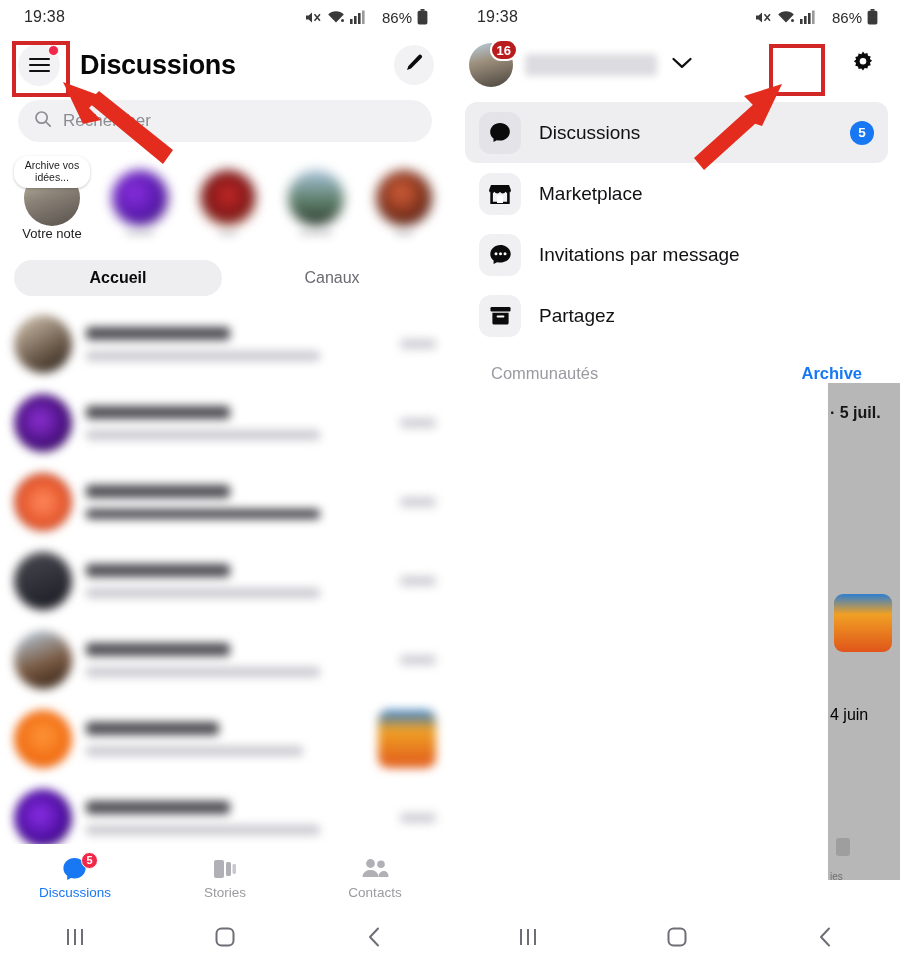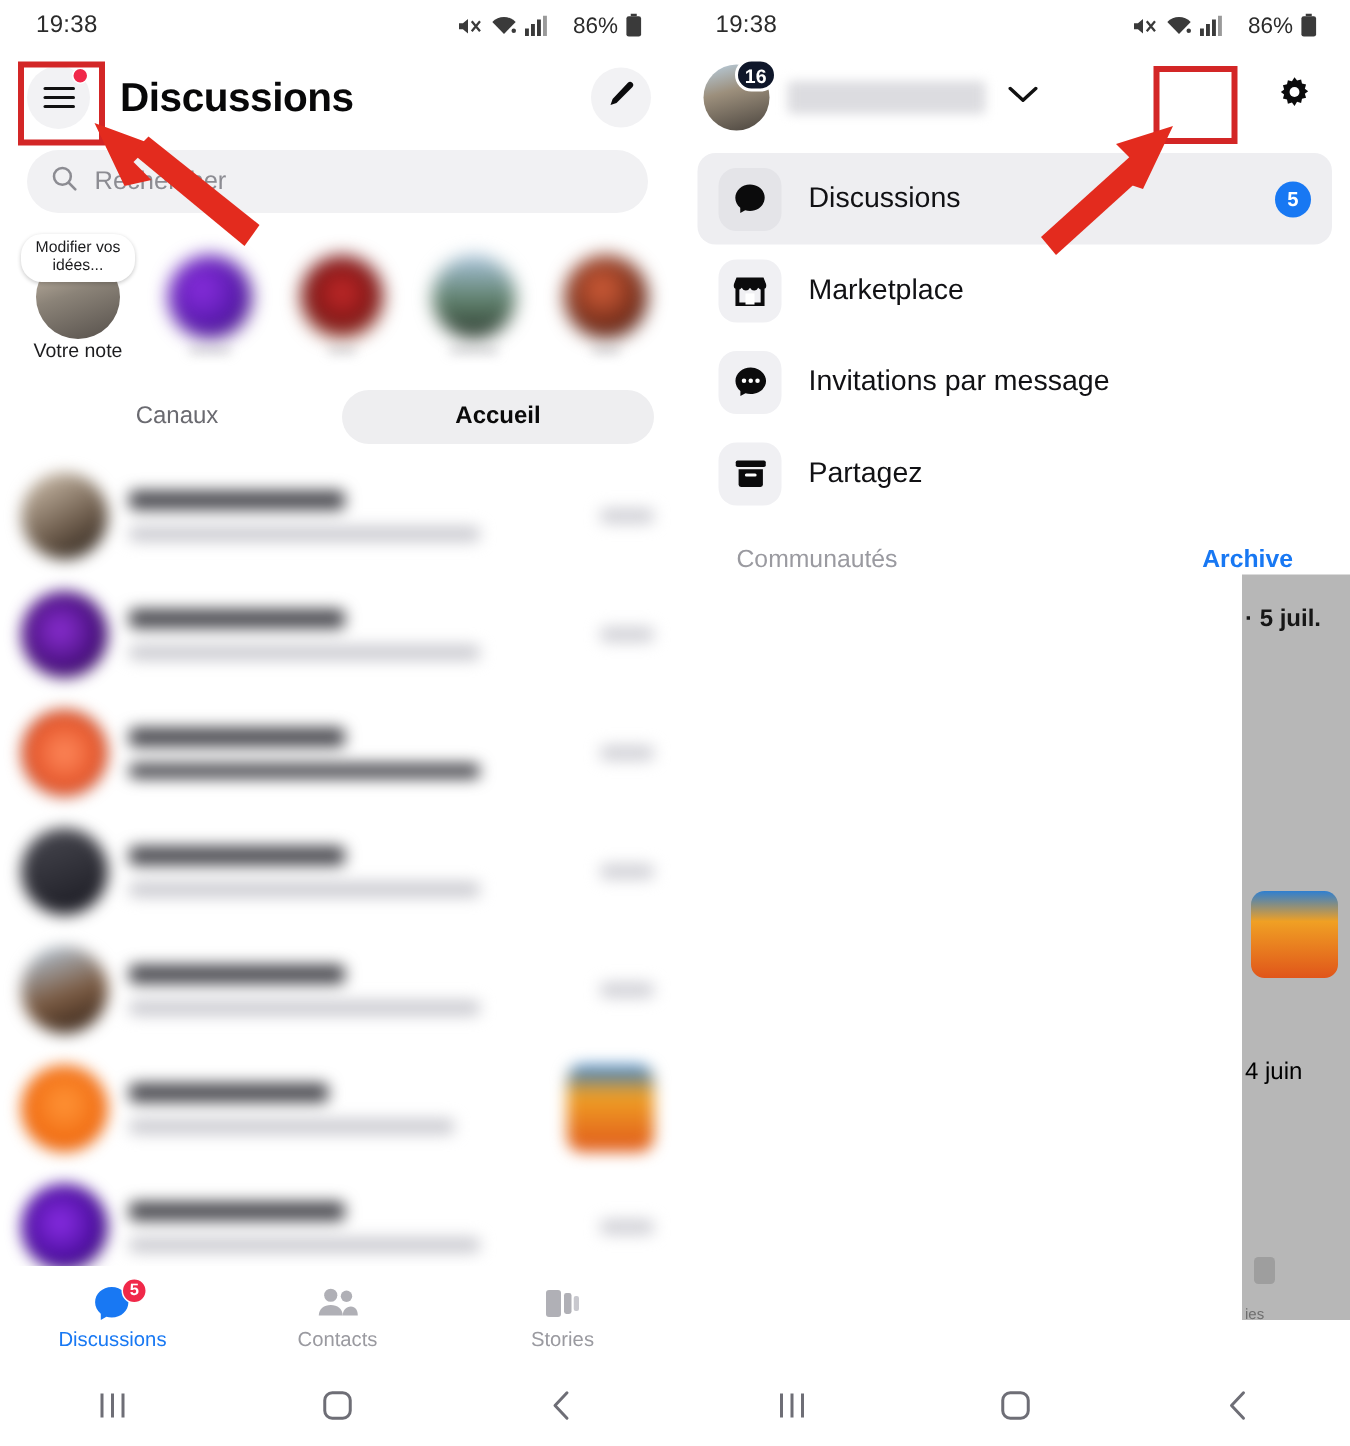--- a/index.html
+++ b/index.html
@@ -198,21 +198,21 @@
     position: relative;
   }
   .r-avatar-wrap { position: relative; width: 44px; height: 44px; flex: 0 0 auto; }
   .r-avatar {
     width: 44px; height: 44px; border-radius: 50%;
     background: linear-gradient(165deg,#b9cfe0 0%,#9c8f7c 40%,#4a443e 100%);
   }
   .r-avatar-badge {
     position: absolute; top: -4px; right: -5px;
     min-width: 22px; height: 22px; padding: 0 5px;
-    border-radius: 11px; background: #0f172a; color: #fff;
+    border-radius: 11px; background: #b91c1c; color: #fff;
     font-size: 13px; font-weight: bold;
     display: flex; align-items: center; justify-content: center;
     border: 2px solid #fff;
   }
   .r-username {
     height: 22px; width: 132px; border-radius: 3px;
     background: #dcdce0; filter: blur(3.5px);
     flex: 0 0 auto;
   }
   .r-chevron { flex: 0 0 auto; margin-left: 2px; }
@@ -377,21 +377,21 @@
               <circle cx="7.6" cy="7.6" r="5.6" fill="none" stroke="#8c8c92" stroke-width="1.7"></circle>
               <path d="M12 12l4.2 4.2" stroke="#8c8c92" stroke-width="1.7" stroke-linecap="round"></path>
             </svg>
         </span>
         <span class="search-ph">Rechercher</span>
       </div>
     </div>
 
     <div class="stories">
       <div class="story">
-        <div class="story-note">Modifier vos idées...</div>
+        <div class="story-note">Archive vos idées...</div>
         <div class="story-av av-me"></div>
         <div class="story-name">Votre note</div>
       </div>
       <div class="story">
         <div class="story-av av-p1 blur"></div>
         <div class="story-name blur">••••••</div>
       </div>
       <div class="story">
         <div class="story-av av-p2 blur"></div>
         <div class="story-name blur">••••</div>
@@ -400,22 +400,22 @@
         <div class="story-av av-p3 blur"></div>
         <div class="story-name blur">•••••••</div>
       </div>
       <div class="story">
         <div class="story-av av-p4 blur"></div>
         <div class="story-name blur">••••</div>
       </div>
     </div>
 
     <div class="tabs">
+      <div class="tab active">Accueil</div>
       <div class="tab">Canaux</div>
-      <div class="tab active">Accueil</div>
     </div>
 
     <div class="convlist">
       <div class="conv">
         <div class="conv-av ca1"></div>
         <div class="conv-txt">
           <div class="conv-name"></div>
           <div class="conv-prev"></div>
         </div>
         <div class="conv-time"></div>
@@ -472,41 +472,41 @@
 
     <div class="bottomnav">
       <div class="bnav active">
         <div class="bnav-ico">
           <svg width="26" height="24" viewBox="0 0 26 24">
               <path d="M12.5 1C6.2 1 1.4 5.6 1.4 11.2c0 3 1.4 5.7 3.8 7.6V23l3.7-2.1c1.1.3 2.3.5 3.6.5 6.3 0 11.1-4.6 11.1-10.2S18.8 1 12.5 1z" fill="#1878f3"></path>
             </svg>
           <span class="bnav-badge">5</span>
         </div>
         <div class="bnav-label">Discussions</div>
+      </div>
+      <div class="bnav">
+        <div class="bnav-ico">
+          <svg width="24" height="22" viewBox="0 0 24 22">
+              <rect x="1" y="2" width="10" height="18" rx="2" fill="#b0b0b6"></rect>
+              <rect x="13" y="4" width="5" height="14" rx="1.6" fill="#b0b0b6"></rect>
+              <rect x="19.5" y="6" width="3.5" height="10" rx="1.4" fill="#c8c8ce"></rect>
+            </svg>
+        </div>
+        <div class="bnav-label">Stories</div>
       </div>
       <div class="bnav">
         <div class="bnav-ico">
           <svg width="28" height="22" viewBox="0 0 28 22">
               <circle cx="9.5" cy="5.5" r="4.4" fill="#b0b0b6"></circle>
               <circle cx="20" cy="6.2" r="3.8" fill="#b0b0b6"></circle>
               <path d="M1.5 19c0-4.3 3.6-7 8-7s8 2.7 8 7z" fill="#b0b0b6"></path>
               <path d="M17.5 19c0-3.6 2.4-6 5.4-6s4.6 2.4 4.6 6z" fill="#b0b0b6"></path>
             </svg>
         </div>
         <div class="bnav-label">Contacts</div>
-      </div>
-      <div class="bnav">
-        <div class="bnav-ico">
-          <svg width="24" height="22" viewBox="0 0 24 22">
-              <rect x="1" y="2" width="10" height="18" rx="2" fill="#b0b0b6"></rect>
-              <rect x="13" y="4" width="5" height="14" rx="1.6" fill="#b0b0b6"></rect>
-              <rect x="19.5" y="6" width="3.5" height="10" rx="1.4" fill="#c8c8ce"></rect>
-            </svg>
-        </div>
-        <div class="bnav-label">Stories</div>
       </div>
     </div>
 
     <div class="sysnav">
       <div class="sysnav-btn">
         <svg width="24" height="20" viewBox="0 0 24 20">
             <rect x="4" y="2" width="2" height="16" fill="#6e6e76"></rect>
             <rect x="11" y="2" width="2" height="16" fill="#6e6e76"></rect>
             <rect x="18" y="2" width="2" height="16" fill="#6e6e76"></rect>
           </svg>

